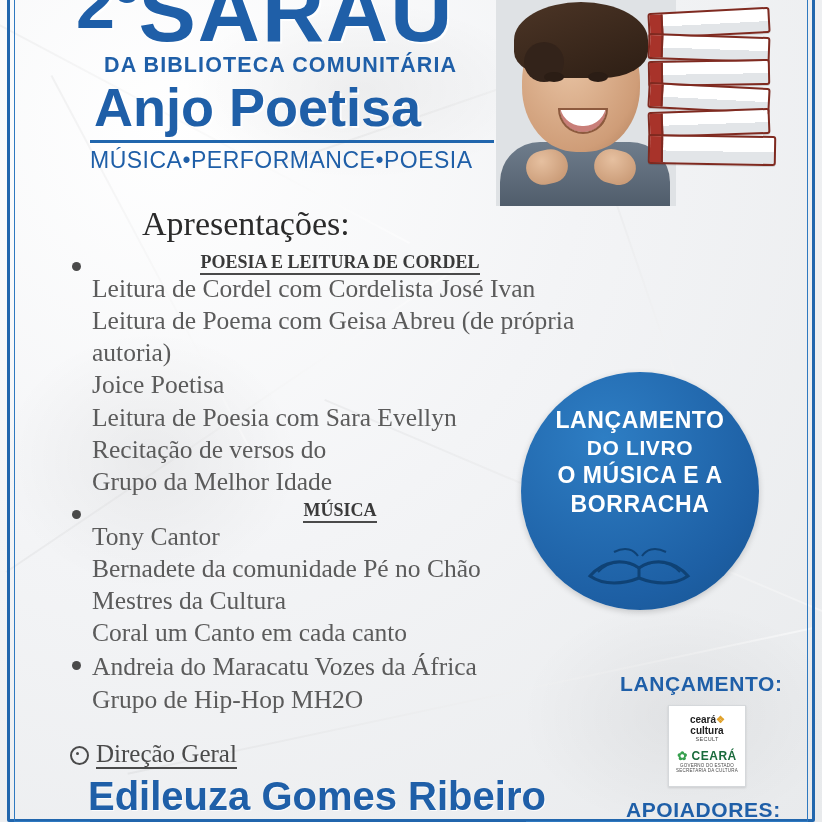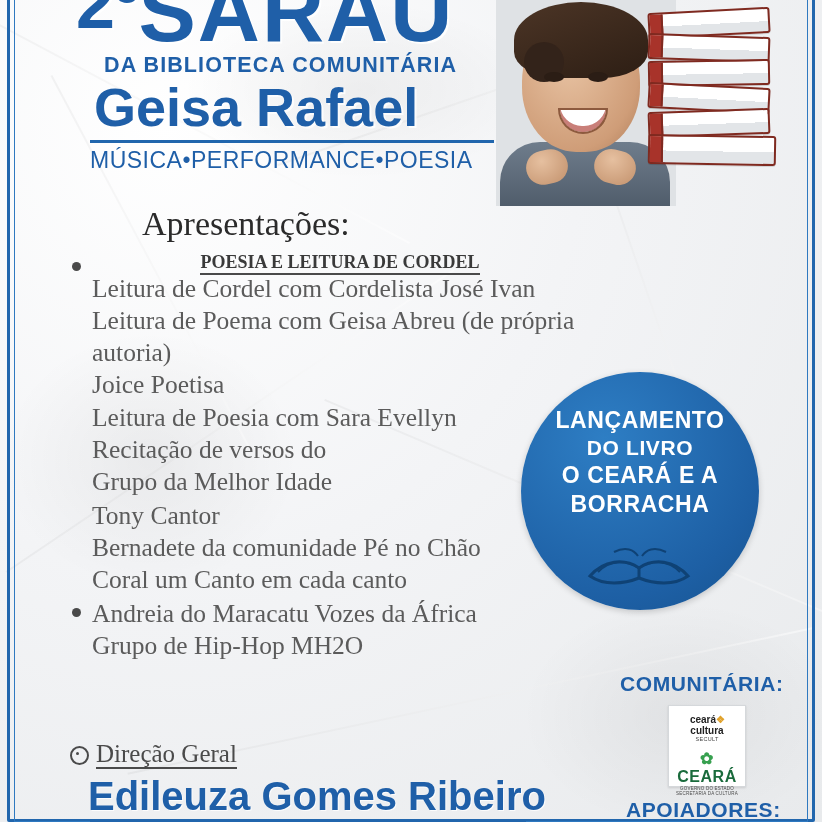--- a/index.html
+++ b/index.html
@@ -305,21 +305,21 @@
   .logo-box .l2 {
     font-family: "Liberation Sans", sans-serif;
     font-size: 5.5px;
     color: #444;
     letter-spacing: 0.3px;
   }
   .logo-box .l3 {
     margin-top: 7px;
     font-family: "Liberation Sans", sans-serif;
     font-weight: bold;
-    font-size: 16px;
+    font-size: 12px;
     color: #1a6b3c;
     letter-spacing: 0.5px;
   }
   .logo-box .l3 .leaf { color: #37a04f; }
   .logo-box .l4 {
     font-family: "Liberation Sans", sans-serif;
     font-size: 4.5px;
     color: #4a4a4a;
     letter-spacing: 0.2px;
   }
@@ -397,21 +397,21 @@
   <div class="shade s3"></div>
 
   <div class="frame-outer"></div>
   <div class="frame-inner"></div>
 
   <div class="title-block">
     <div class="title-main">
       <span class="deg">2º</span><span class="sarau">SARAU</span>
     </div>
     <div class="title-sub">DA BIBLIOTECA COMUNITÁRIA</div>
-    <div class="title-name">Geisa Rafael</div>
+    <div class="title-name">Anjo Poetisa</div>
     <div class="rule"></div>
     <div class="title-tags">MÚSICA•PERFORMANCE•POESIA</div>
   </div>
 
   <div class="photo">
     <div class="bg"></div>
     <div class="boy-body"></div>
     <div class="boy-head"></div>
     <div class="boy-hair"></div>
     <div class="boy-eye l"></div>
@@ -453,53 +453,58 @@
       </div>
       <div class="item">Leitura de Cordel com Cordelista José Ivan</div>
       <div class="item">Leitura de Poema com Geisa Abreu (de própria autoria)</div>
       <div class="item">Joice Poetisa</div>
       <div class="item">Leitura de Poesia com Sara Evellyn</div>
       <div class="item">Recitação de versos do</div>
       <div class="item">Grupo da Melhor Idade</div>
     </div>
 
     <div class="grp">
+      <div class="grp-head">
+        <span class="bullet"></span>
+        <span class="txt">MÚSICA</span>
+      </div>
       <div class="item">Tony Cantor</div>
       <div class="item">Bernadete da comunidade Pé no Chão</div>
+      <div class="item">Mestres da Cultura</div>
       <div class="item">Coral um Canto em cada canto</div>
     </div>
 
     <div class="grp">
       <div class="grp-head">
         <span class="bullet"></span>
       </div>
       <div class="item">Andreia do Maracatu Vozes da África</div>
       <div class="item">Grupo de Hip-Hop MH2O</div>
     </div>
 
   </div>
 
   <div class="circle">
     <div class="ctext">
       <div class="big">LANÇAMENTO</div>
       <div>DO LIVRO</div>
-      <div class="big">O CEARÁ E A</div>
+      <div class="big">O MÚSICA E A</div>
       <div class="big">BORRACHA</div>
     </div>
     <svg class="open-book" viewBox="0 0 112 62">
       <path d="M6 44 C20 28 40 26 55 36 C70 26 90 28 104 44 C90 54 70 52 55 46 C40 52 20 54 6 44 Z" fill="none" stroke="#0f4275" stroke-width="3"></path>
       <path d="M55 36 L55 46" stroke="#0f4275" stroke-width="3"></path>
       <path d="M14 40 C26 28 42 28 53 35" fill="none" stroke="#0f4275" stroke-width="2"></path>
       <path d="M57 35 C68 28 84 28 96 40" fill="none" stroke="#0f4275" stroke-width="2"></path>
       <path d="M30 20 C42 14 50 18 54 24" fill="none" stroke="#0f4275" stroke-width="2"></path>
       <path d="M58 24 C62 18 70 14 82 20" fill="none" stroke="#0f4275" stroke-width="2"></path>
     </svg>
   </div>
 
-  <div class="patroc">COMUNITÁRIA:</div>
+  <div class="patroc">LANÇAMENTO:</div>
 
   <div class="logo-box">
     <div class="l1">
       <span>ceará</span><span class="dots">❖</span><br>
       <span>cultura</span>
     </div>
     <div class="l2">SECULT</div>
     <div class="l3">
       <span class="leaf">✿</span>
       <span>CEARÁ</span>

